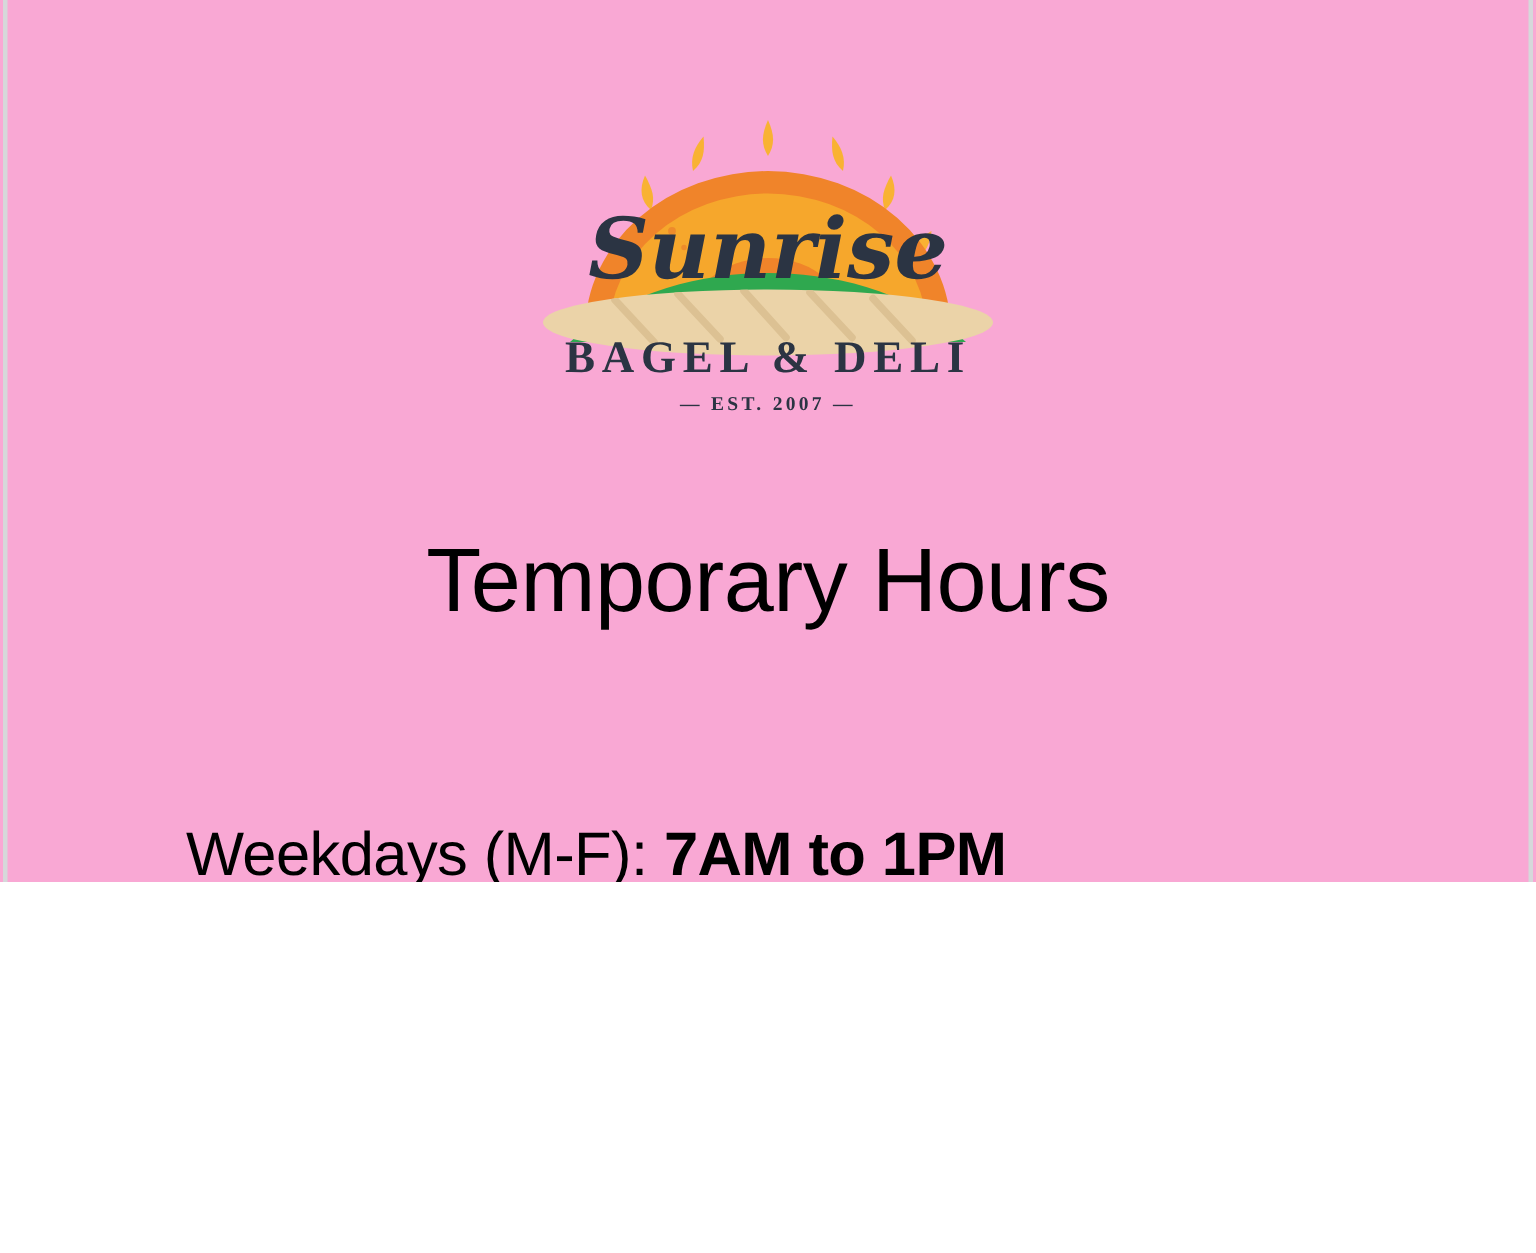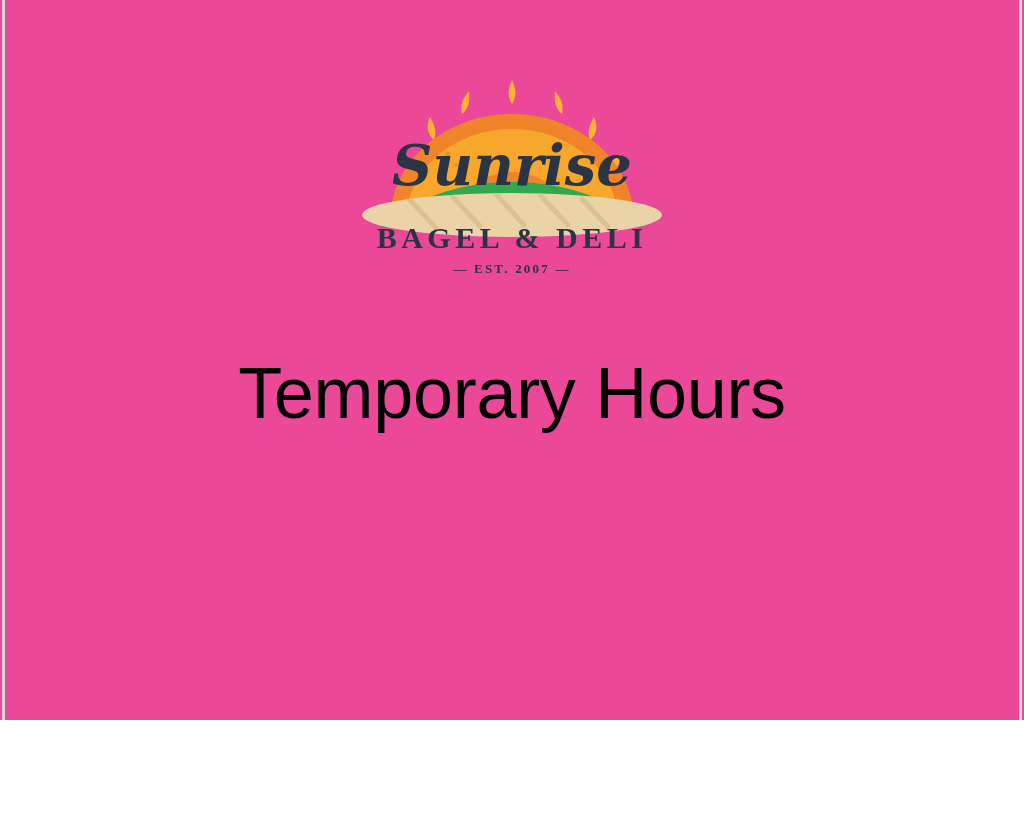--- a/index.html
+++ b/index.html
@@ -6,22 +6,22 @@
     margin: 0;
     padding: 0;
     background: #ffffff;
   }
   body {
     font-family: "Liberation Sans", sans-serif;
   }
   .slide {
     position: relative;
     width: 1024px;
-    height: 720px;
-    background: #ec4899;
+    height: 588px;
+    background: #f9a8d4;
     overflow: hidden;
     box-sizing: border-box;
   }
   .edge-rule {
     position: absolute;
     top: 0;
     width: 3px;
     height: 835px;
     background: #d6d8da;
   }
@@ -47,21 +47,21 @@
   .logo-art svg { display: block; width: 320px; height: 210px; }
 
   
   .slide-title {
     position: absolute;
     left: 0;
     right: 0;
     top: 352px;
     text-align: center;
     font-family: "Liberation Sans", sans-serif;
-    font-size: 72px;
+    font-size: 60px;
     font-weight: 400;
     line-height: 1.15;
     color: #000000;
     letter-spacing: -0.3px;
   }
   .hours-list {
     position: absolute;
     left: 124px;
     top: 532px;
     width: 830px;
@@ -134,15 +134,18 @@
         <text x="160" y="170" text-anchor="middle" font-family="'Liberation Serif', serif" font-size="30" font-weight="700" letter-spacing="4.5" fill="#2B3443">BAGEL &amp; DELI</text>
 
         <text x="160" y="195" text-anchor="middle" font-family="'Liberation Serif', serif" font-size="13" font-weight="700" letter-spacing="2.2" fill="#2B3443">— EST. 2007 —</text>
       </svg>
     </div>
   </div>
 
   <div class="slide-title">Temporary Hours</div>
 
   <div class="hours-list">
+    <div class="hours-line">
+      <span class="label">Weekdays (M-F): </span><span class="value">7AM to 1PM</span>
+    </div>
   </div>
 
 </div>
 
 </body></html>

